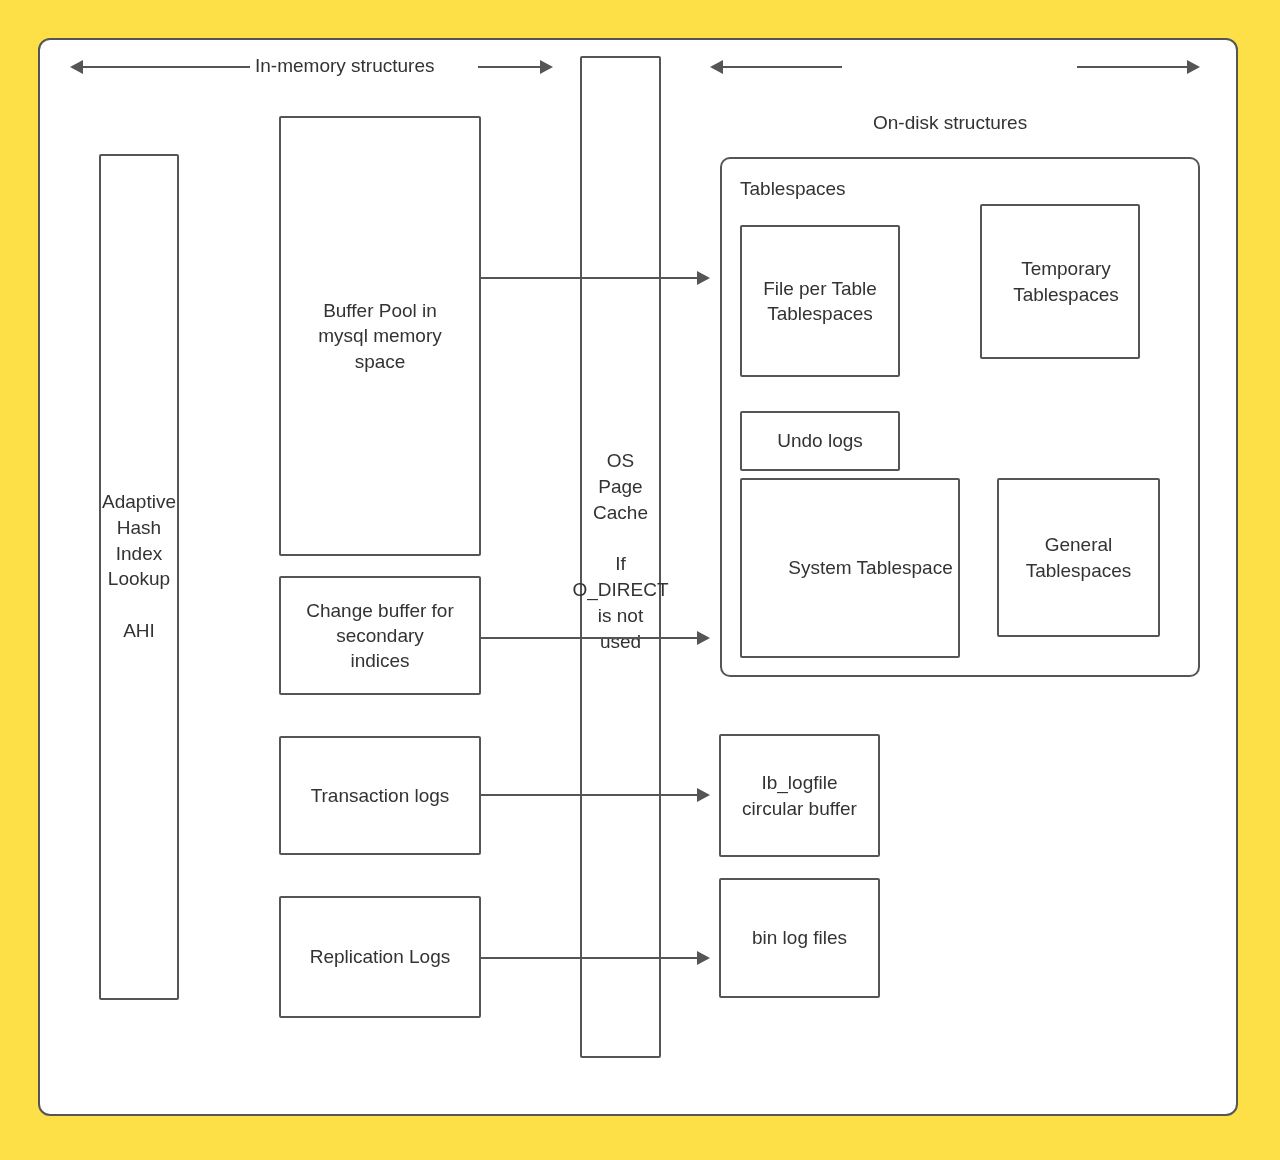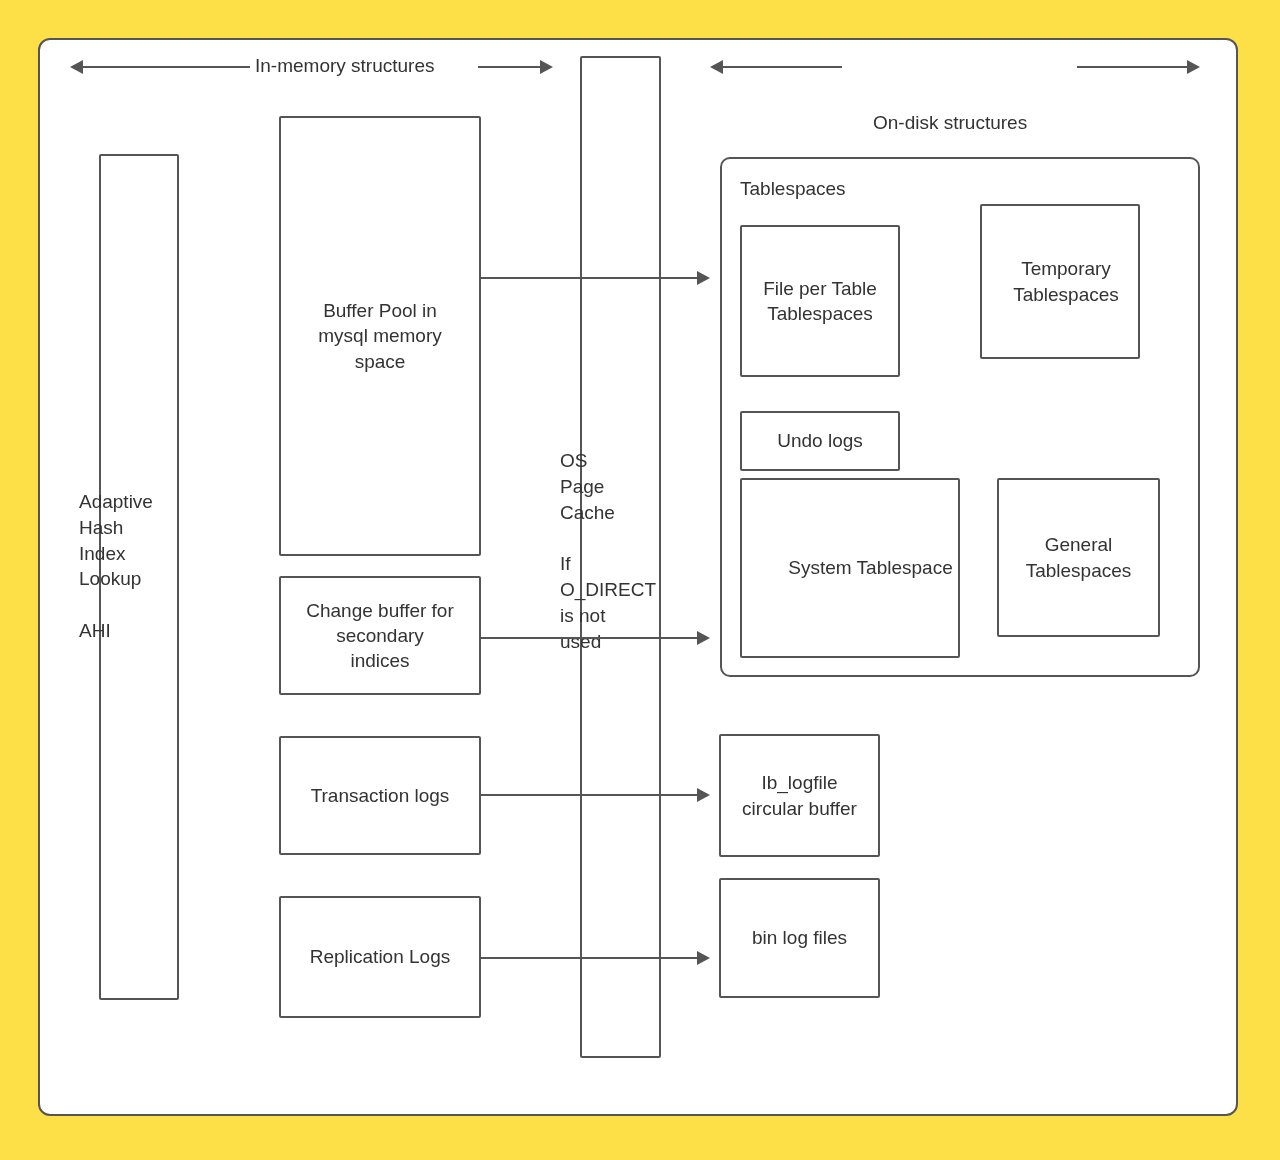--- a/index.html
+++ b/index.html
@@ -49,20 +49,21 @@
     color: #333333;
     font-size: 19px;
     line-height: 1.32;
     white-space: nowrap;
   }
   .overflow-label {
     position: absolute;
     color: #333333;
     font-size: 19px;
     line-height: 1.36;
+    text-align: center;
     white-space: pre-line;
     pointer-events: none;
   }
 
   
   .h-line {
     position: absolute;
     height: 2px;
     background: #555555;
   }

